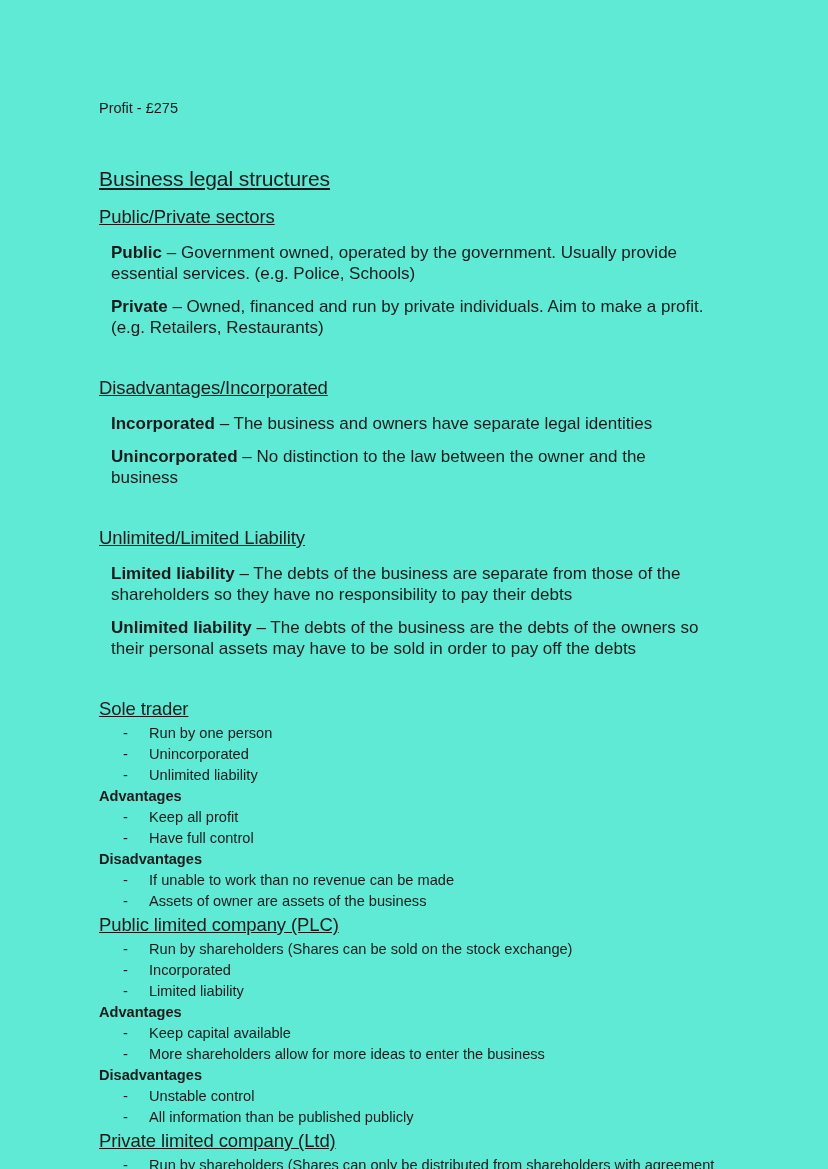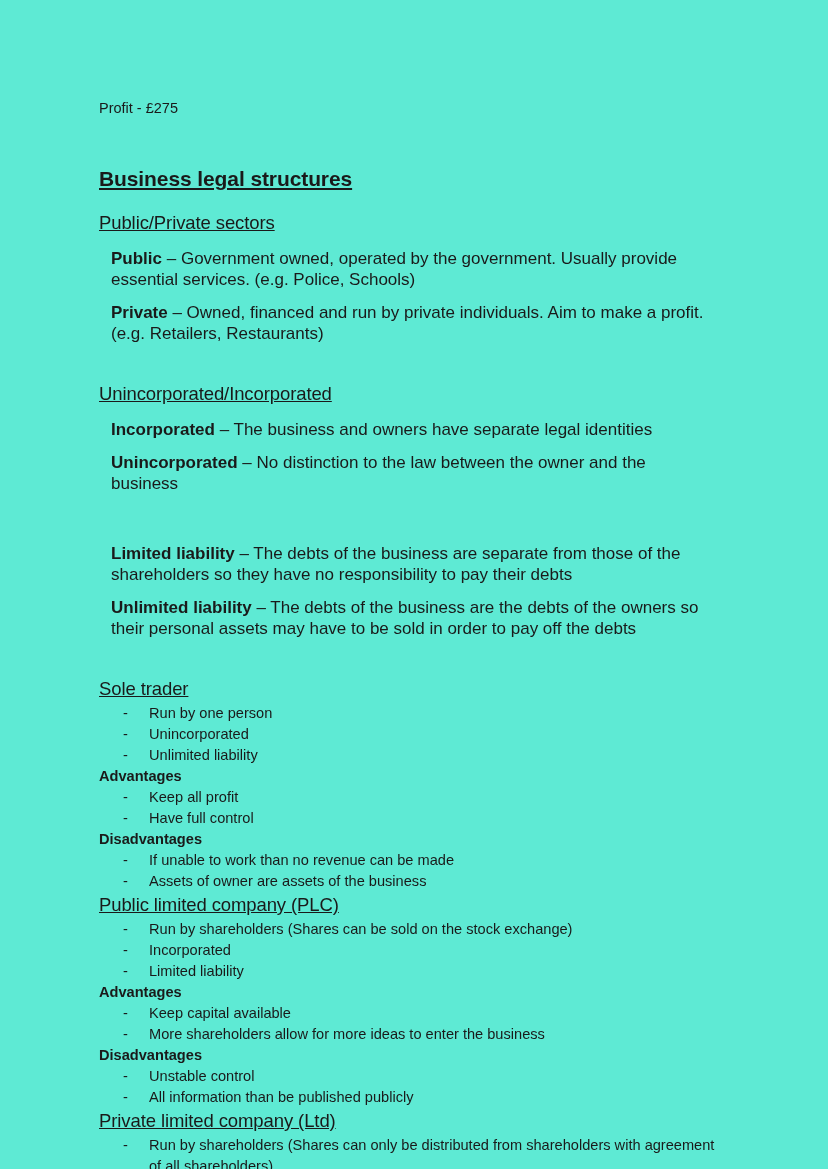--- a/index.html
+++ b/index.html
@@ -39,24 +39,24 @@
   }
 
   
   .gap-lg { height: 46px; }
   .gap-md { height: 25px; }
 
   
   .doc-title {
     font-size: 21px;
     line-height: 27px;
-    font-weight: bold;
+    font-weight: normal;
     text-decoration: underline;
     text-underline-offset: 2px;
-    margin: 0 0 18px 0;
+    margin: 0 0 12px 0;
     display: inline-block;
     letter-spacing: -0.1px;
   }
   .title-row { line-height: 27px; }
 
   .section-heading {
     font-size: 18.5px;
     line-height: 25px;
     font-weight: normal;
     text-decoration: underline;
@@ -131,31 +131,34 @@
     <p class="def-line">
       <span class="def-term">Public</span><span class="def-sep"> – </span><span>Government owned, operated by the government. Usually provide essential services. (e.g. Police, Schools)</span>
     </p>
     <p class="def-line">
       <span class="def-term">Private</span><span class="def-sep"> – </span><span>Owned, financed and run by private individuals. Aim to make a profit. (e.g. Retailers, Restaurants)</span>
     </p>
 
     <div class="gap-md"></div>
 
     <div class="heading-row">
-      <span class="section-heading">Unincorporated/Incorporated</span>
+      <span class="section-heading">Disadvantages/Incorporated</span>
     </div>
     <p class="def-line">
       <span class="def-term">Incorporated</span><span class="def-sep"> – </span><span>The business and owners have separate legal identities</span>
     </p>
     <p class="def-line">
       <span class="def-term">Unincorporated</span><span class="def-sep"> – </span><span>No distinction to the law between the owner and the business</span>
     </p>
 
     <div class="gap-md"></div>
 
+    <div class="heading-row">
+      <span class="section-heading">Unlimited/Limited Liability</span>
+    </div>
     <p class="def-line">
       <span class="def-term">Limited liability</span><span class="def-sep"> – </span><span>The debts of the business are separate from those of the shareholders so they have no responsibility to pay their debts</span>
     </p>
     <p class="def-line">
       <span class="def-term">Unlimited liability</span><span class="def-sep"> – </span><span>The debts of the business are the debts of the owners so their personal assets may have to be sold in order to pay off the debts</span>
     </p>
 
     <div class="gap-md"></div>
 
     <div class="heading-row">

